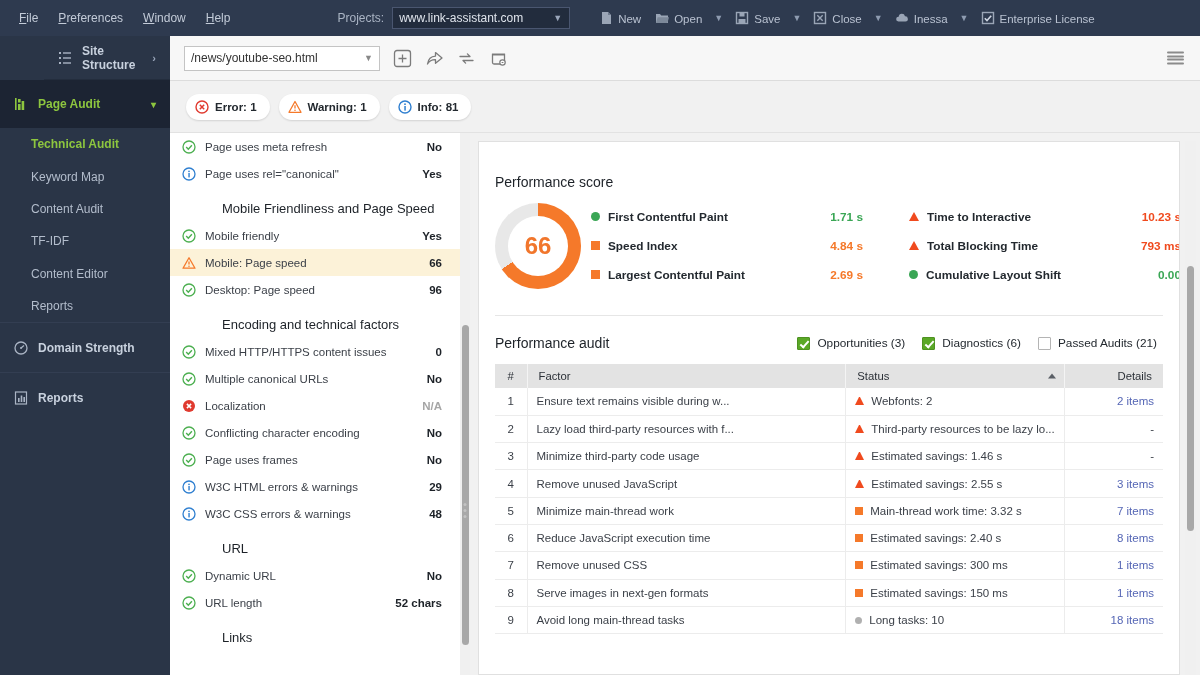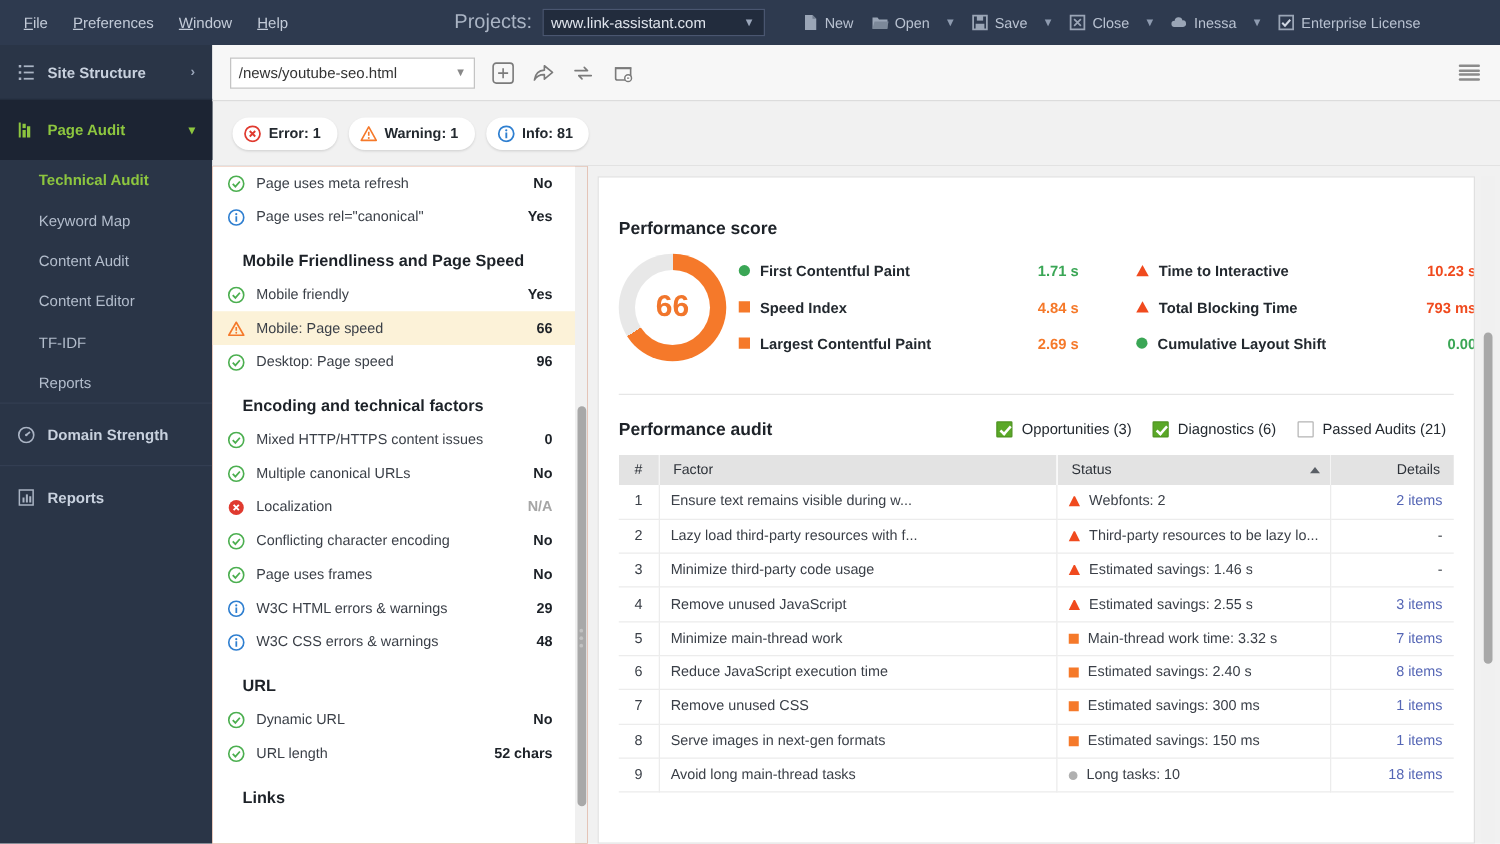--- a/index.html
+++ b/index.html
@@ -17,21 +17,21 @@
     height: 36px; background: #2e3a4f; display: flex; align-items: center;
     flex: 0 0 36px; position: relative;
   }
   .menu-items { display: flex; align-items: center; padding-left: 10px; gap: 2px; }
   .menu-item {
     color: #c3cbd8; font-size: 12px; padding: 4px 9px; cursor: default; white-space: nowrap;
   }
   .menu-item u { text-decoration: underline; }
 
   .projects-area { display: flex; align-items: center; margin-left: 98px; gap: 8px; }
-  .projects-label { color: #aab4c4; font-size: 16px; margin-left: 26px; }
+  .projects-label { color: #aab4c4; font-size: 12px; }
   .project-select {
     width: 178px; height: 22px; background: #222c3d; border: 1px solid #4a5670;
     color: #dfe4ec; font-size: 12px; display: flex; align-items: center;
     padding: 0 6px; position: relative; cursor: pointer;
   }
   .project-select .caret {
     position: absolute; right: 7px; top: 50%; transform: translateY(-55%);
     color: #9aa6ba; font-size: 9px;
   }
 
@@ -46,21 +46,21 @@
   
   .body-row { flex: 1; display: flex; min-height: 0; }
 
   
   .sidebar {
     width: 170px; flex: 0 0 170px; background: #2a3547; display: flex; flex-direction: column;
   }
   .sb-top {
     height: 44px; display: flex; align-items: center; padding: 0 14px; gap: 10px;
     border-bottom: 1px solid #232d3d; color: #c8d1de; font-size: 12px; font-weight: bold;
-    cursor: pointer; position: relative;
+    cursor: pointer; position: relative; margin-left: 44px;
   }
   .sb-top .chev { position: absolute; right: 14px; color: #9aa6ba; font-size: 11px; }
   .sb-active {
     height: 48px; display: flex; align-items: center; padding: 0 14px; gap: 10px;
     background: #1c2433; color: #8dc63f; font-size: 12px; font-weight: bold;
     cursor: pointer; position: relative;
   }
   .sb-active .chev { position: absolute; right: 14px; color: #8dc63f; font-size: 10px; }
   .sb-sub {
     height: 32.4px; display: flex; align-items: center; padding-left: 31px;
@@ -117,39 +117,39 @@
   }
   .frow {
     height: 27px; display: flex; align-items: center; padding: 0 18px 0 12px; gap: 9px;
     font-size: 11.5px; color: #3a3f47; cursor: pointer;
   }
   .frow.warn { background: #fcf2d8; }
   .frow .fname { flex: 1; overflow: hidden; white-space: nowrap; text-overflow: ellipsis; }
   .frow .fval { font-weight: bold; color: #1d2228; }
   .frow .fval.na { color: #a6a6a6; }
   .fhead {
-    font-size: 13px; font-weight: bold; color: #1d2228; padding: 14px 12px 6px 24px;
+    font-size: 13px; font-weight: normal; color: #1d2228; padding: 14px 12px 6px 12px; margin-left: 40px;
   }
   .scrolltrack {
     position: absolute; top: 0; right: 0; width: 10px; height: 100%; background: #f0f0f0;
   }
   .scrollthumb { position: absolute; left: 2px; width: 7px; border-radius: 4px; background: #a8a8a8; }
   .griphandle {
     position: absolute; left: 50%; transform: translateX(-50%); display: flex;
     flex-direction: column; gap: 3px;
   }
   .griphandle i { width: 3px; height: 3px; border-radius: 50%; background: #c2c2c2; display: block; }
 
   
   .rightwrap { flex: 1; position: relative; padding: 8px 0 0 8px; min-width: 0; }
   .card {
     position: absolute; left: 8px; right: 20px; top: 8px; bottom: 0; background: #fff;
     border: 1px solid #e0e0e0; overflow: hidden;
   }
-  .sect-title { font-size: 14px; font-weight: bold; color: #1d2228; }
+  .sect-title { font-size: 14px; font-weight: normal; color: #1d2228; }
 
   .perf-block { padding: 32px 0 0 16px; }
   .perf-body { display: flex; align-items: center; margin-top: 12px; }
   .donut-holder { width: 96px; flex: 0 0 96px; position: relative; height: 86px; }
   .donut {
     width: 86px; height: 86px; border-radius: 50%; position: relative;
   }
   .donut::after {
     content: ""; position: absolute; inset: 13px; background: #fff; border-radius: 50%;
   }
@@ -332,24 +332,24 @@
       <div class="sb-sub sel">
         <span>Technical Audit</span>
       </div>
       <div class="sb-sub">
         <span>Keyword Map</span>
       </div>
       <div class="sb-sub">
         <span>Content Audit</span>
       </div>
       <div class="sb-sub">
+        <span>TF-IDF</span>
+      </div>
+      <div class="sb-sub">
         <span>Content Editor</span>
-      </div>
-      <div class="sb-sub">
-        <span>TF-IDF</span>
       </div>
       <div class="sb-sub">
         <span>Reports</span>
       </div>
 
       <div class="sb-row">
         <span class="ico">
           <svg width="14" height="14" viewBox="0 0 14 14">
               <circle cx="7" cy="7" r="6" fill="none" stroke="#aab4c4" stroke-width="1.3"></circle>
               <path d="M7 7l3-2.4" stroke="#aab4c4" stroke-width="1.3"></path>

